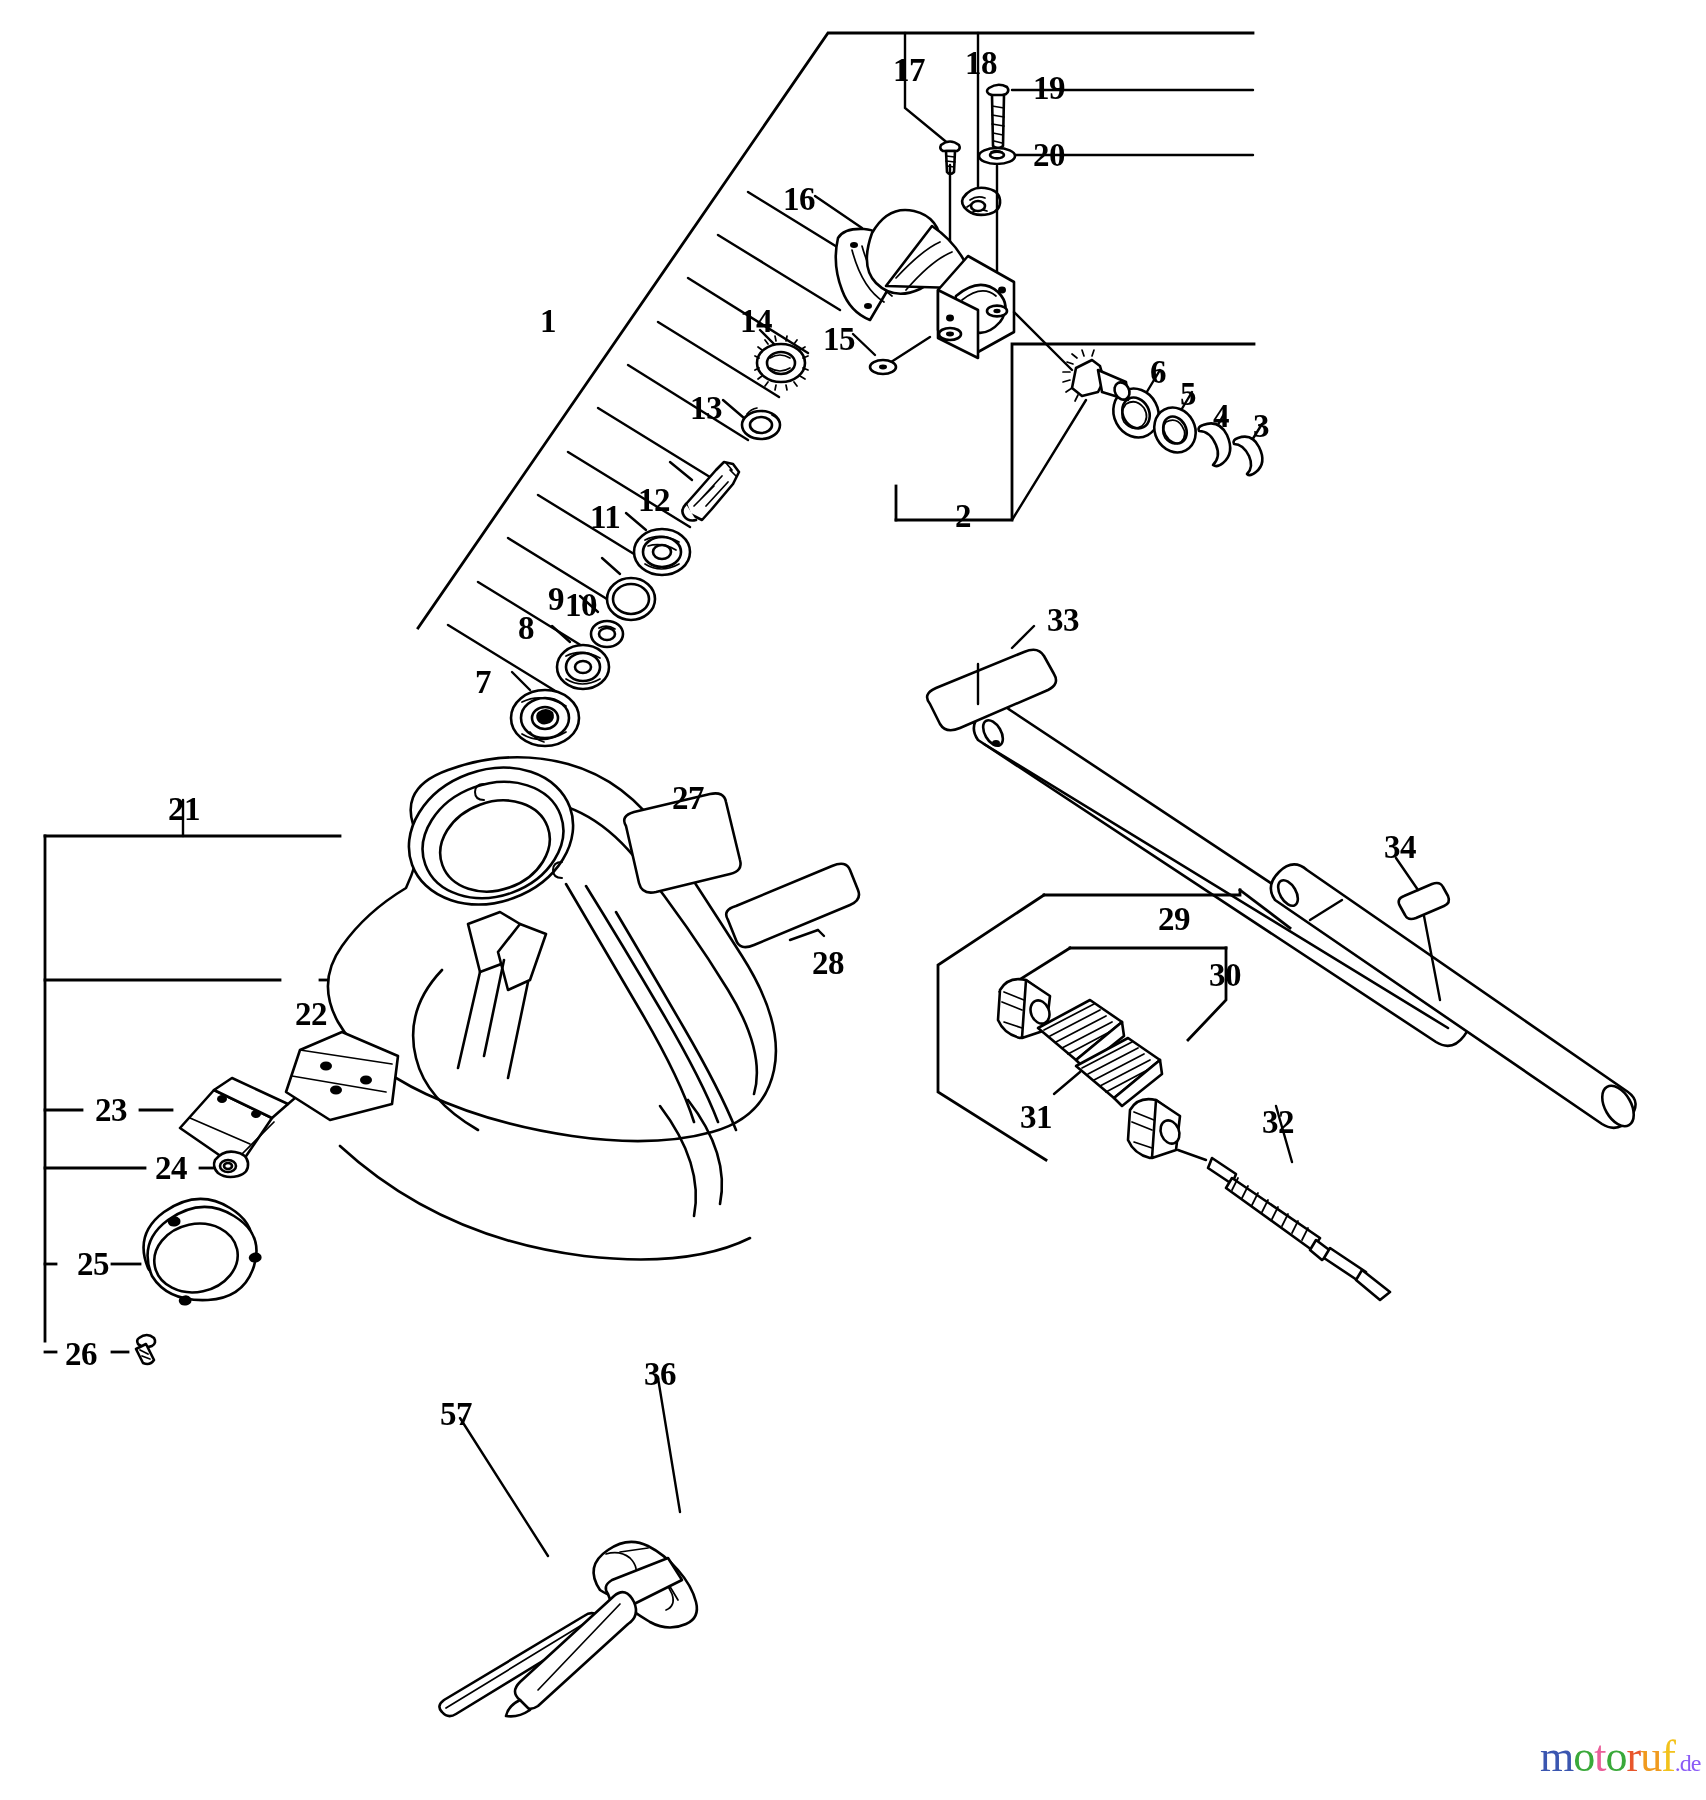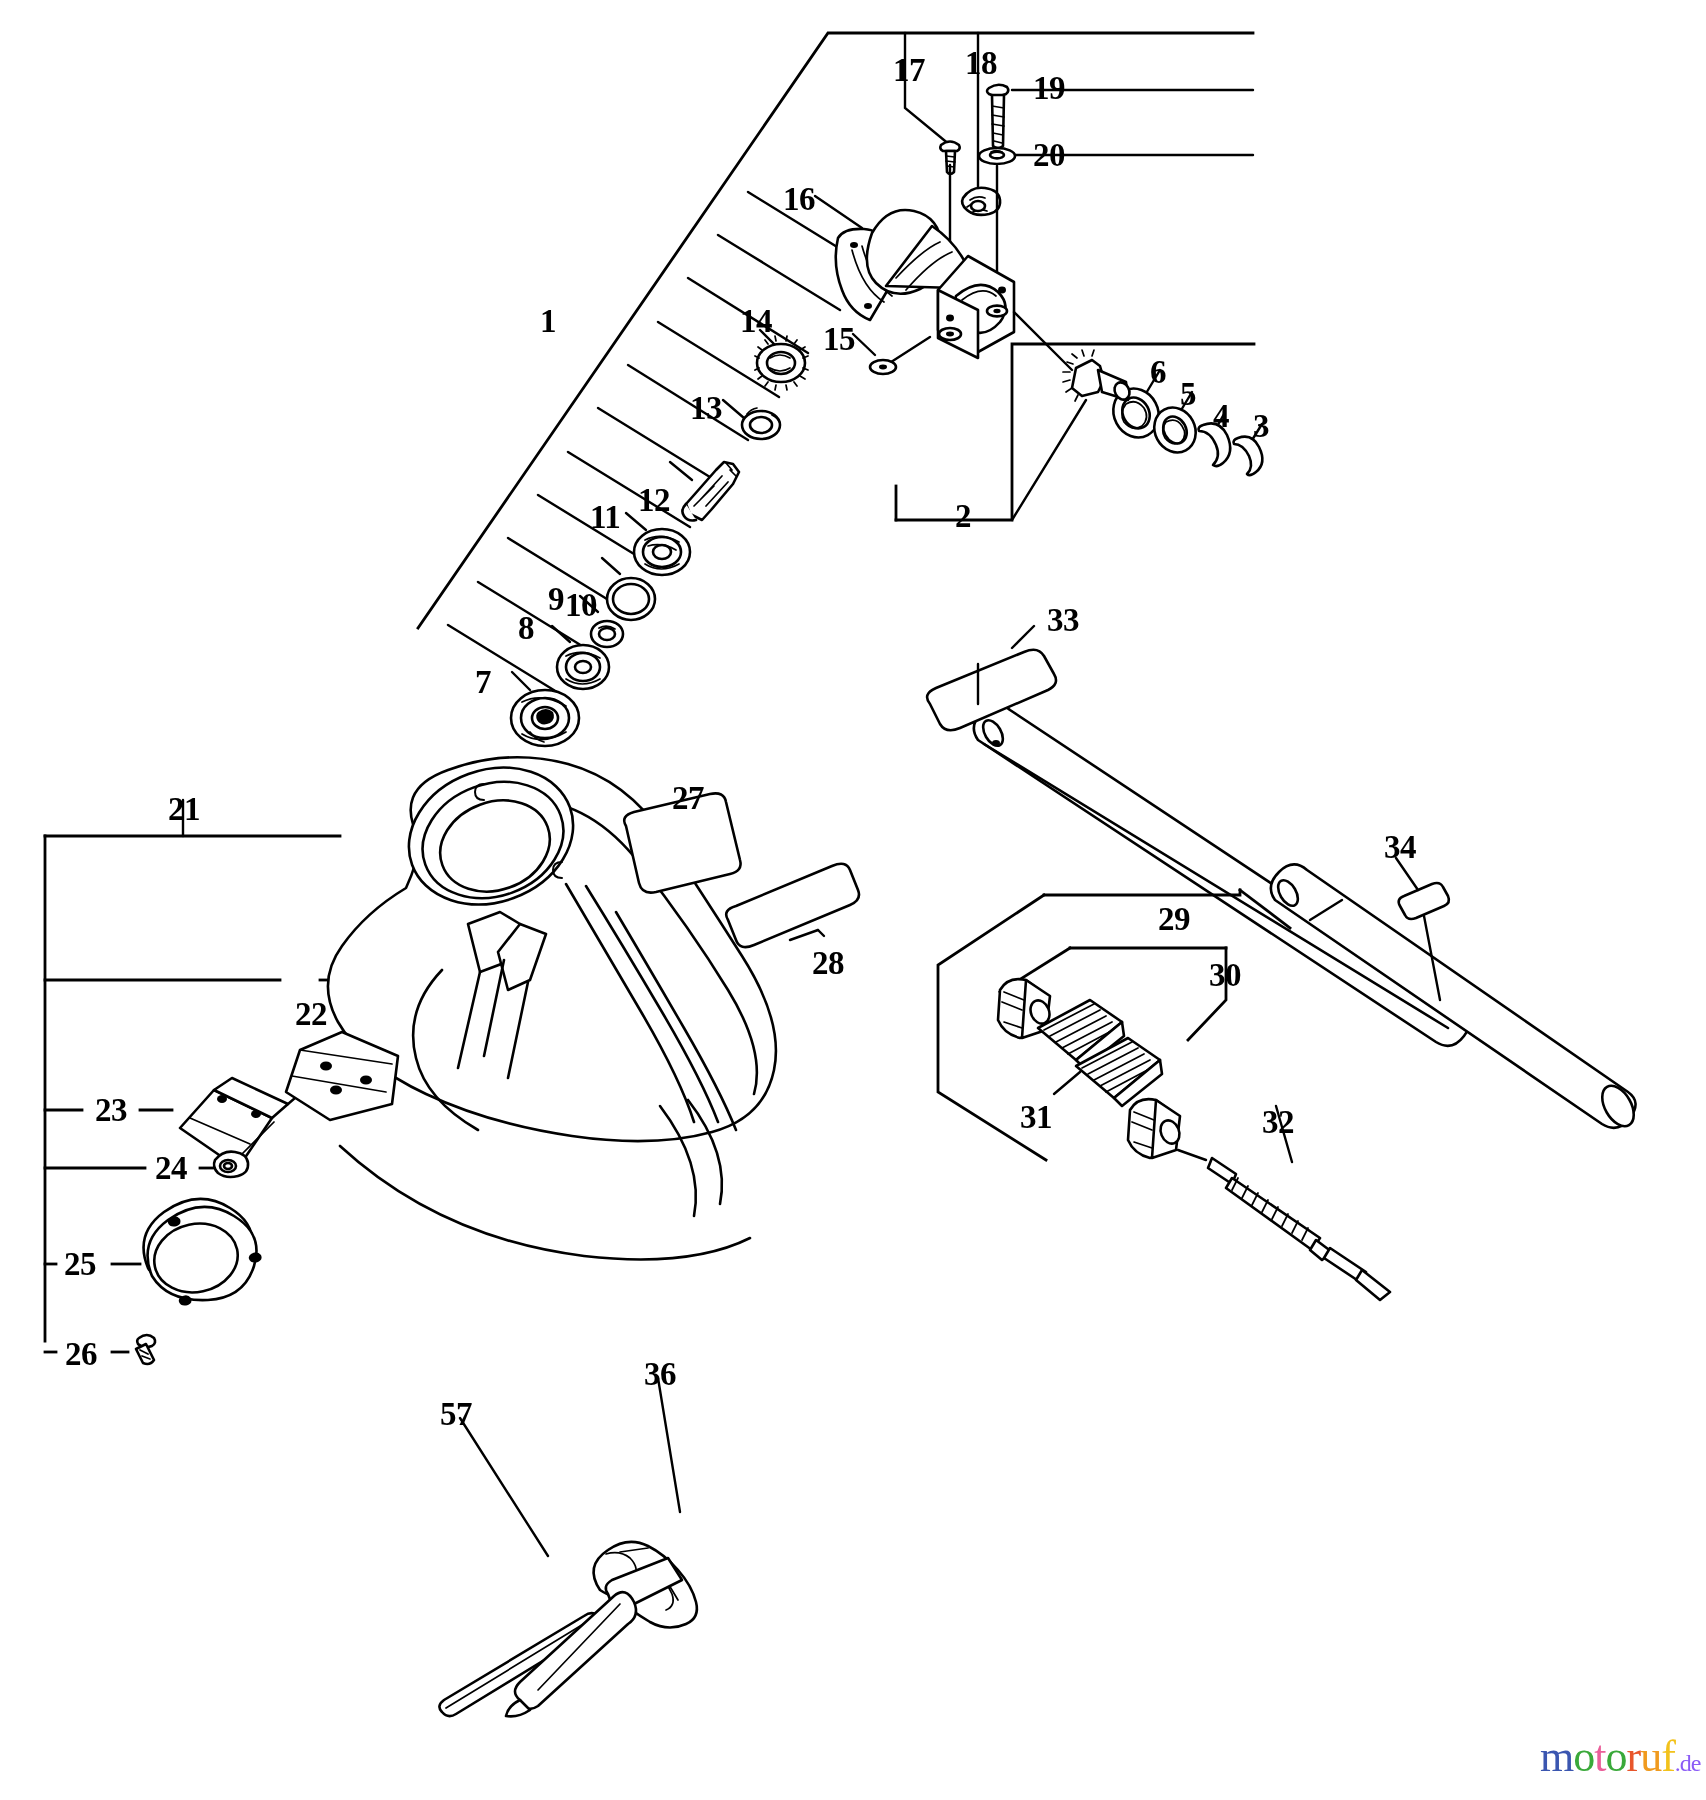--- a/index.html
+++ b/index.html
@@ -511,21 +511,21 @@
 <div class="lbl" style="left:823px;top:323px;">15</div>
 <div class="lbl" style="left:783px;top:183px;">16</div>
 <div class="lbl" style="left:893px;top:54px;">17</div>
 <div class="lbl" style="left:965px;top:47px;">18</div>
 <div class="lbl" style="left:1033px;top:72px;">19</div>
 <div class="lbl" style="left:1033px;top:139px;">20</div>
 <div class="lbl" style="left:168px;top:793px;">21</div>
 <div class="lbl" style="left:295px;top:967px;margin-top:31px;">22</div>
 <div class="lbl" style="left:95px;top:1094px;">23</div>
 <div class="lbl" style="left:155px;top:1152px;">24</div>
-<div class="lbl" style="left:64px;top:1248px;font-family:Liberation Serif, serif;">25</div>
+<div class="lbl" style="left:77px;top:1248px;font-family:Liberation Serif, serif;">25</div>
 <div class="lbl" style="left:65px;top:1338px;">26</div>
 <div class="lbl" style="left:672px;top:782px;">27</div>
 <div class="lbl" style="left:812px;top:947px;">28</div>
 <div class="lbl" style="left:1158px;top:903px;">29</div>
 <div class="lbl" style="left:1173px;top:959px;margin-left:36px;">30</div>
 <div class="lbl" style="left:1020px;top:1101px;">31</div>
 <div class="lbl" style="left:1262px;top:1086px;margin-top:20px;">32</div>
 <div class="lbl" style="left:1047px;top:604px;">33</div>
 <div class="lbl" style="left:1384px;top:831px;">34</div>
 <div class="lbl" style="left:440px;top:1398px;">57</div>

